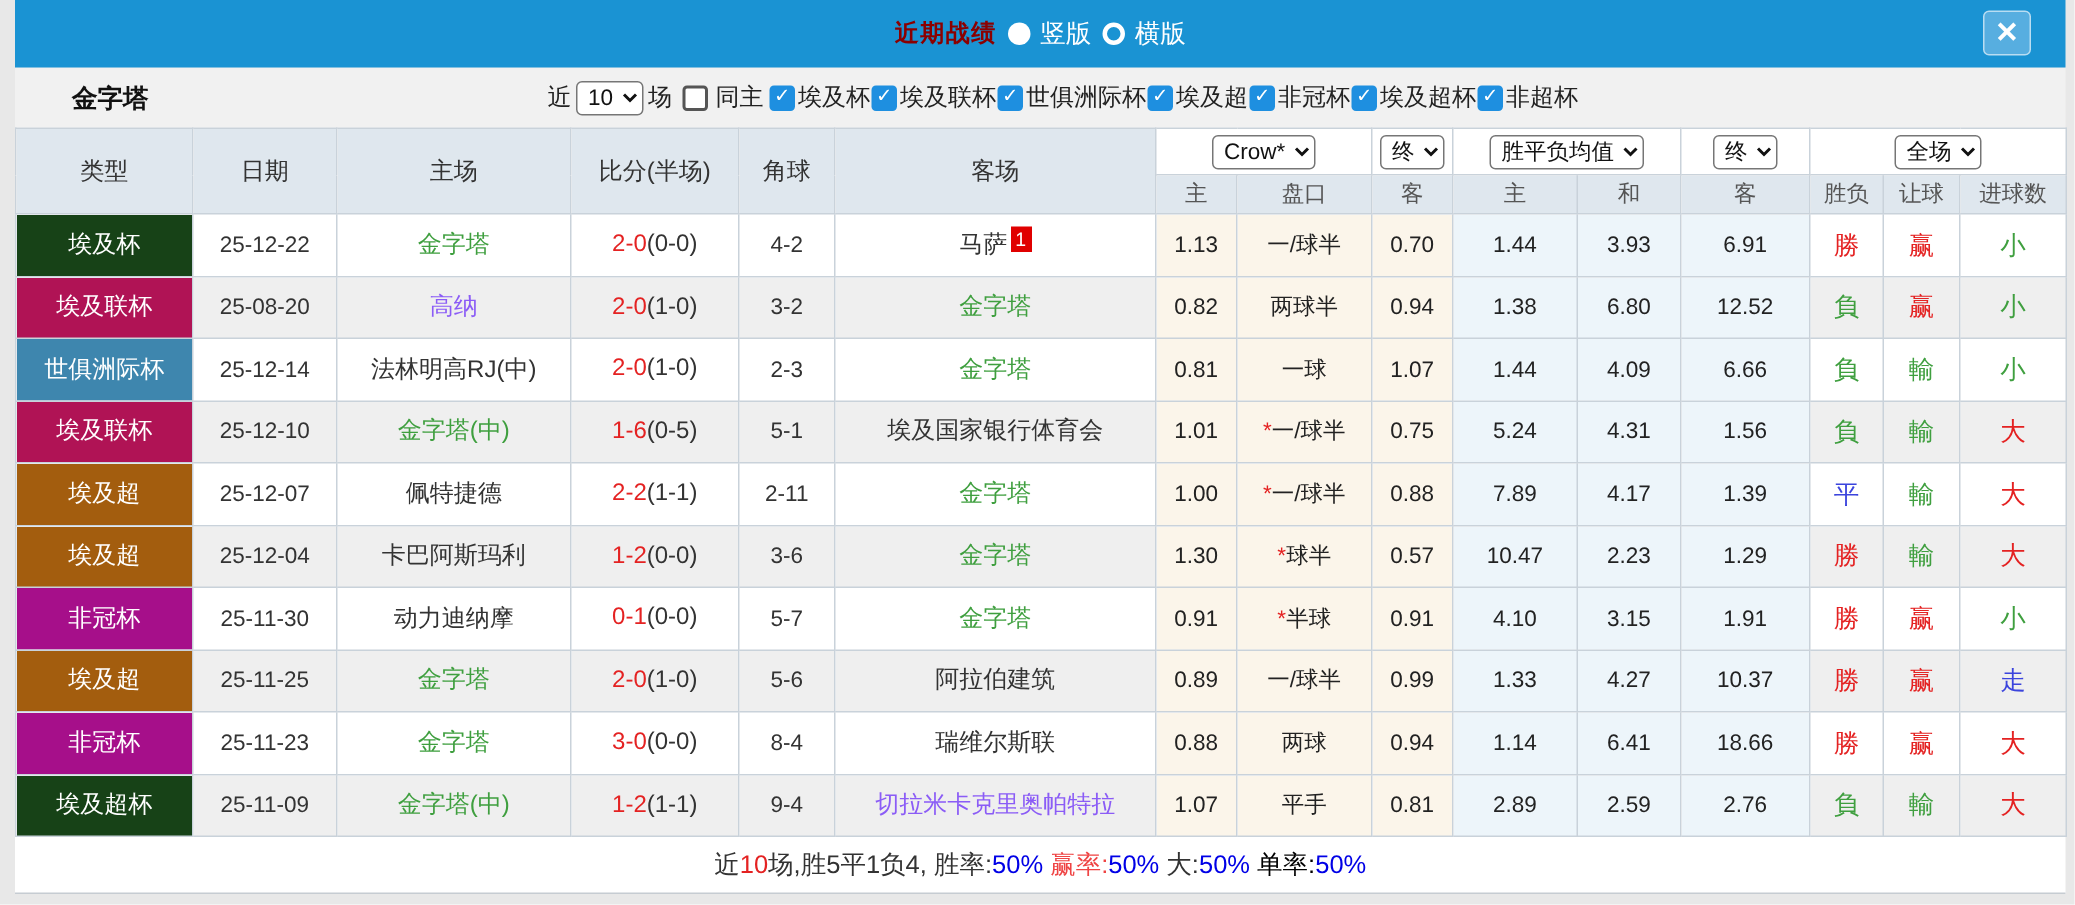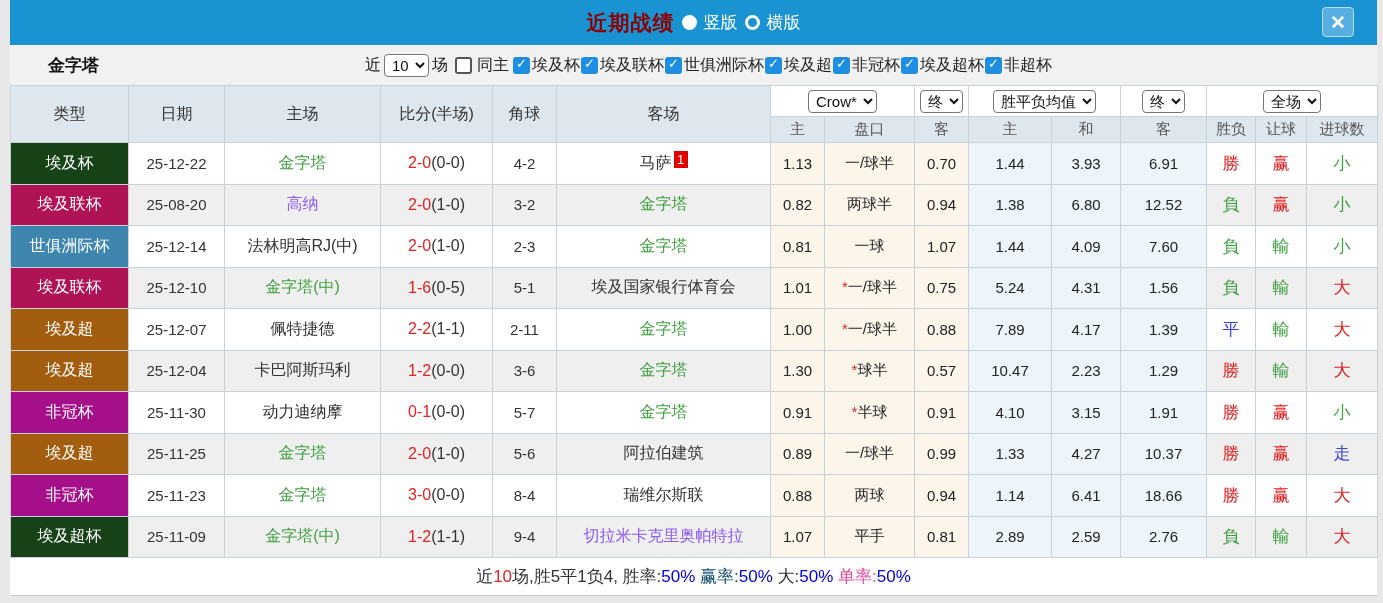--- a/index.html
+++ b/index.html
@@ -10,21 +10,21 @@
     overflow:hidden;
   }
   .dialog { position:absolute; left:10px; top:0; width:1367px; }
 
   
   .titlebar {
     height:45px; background:#1a93d3; position:relative;
     display:flex; align-items:center; justify-content:center;
   }
   .title-group { display:flex; align-items:center; gap:7px; }
-  .dlg-title { color:#8b0000; font-size:21px; font-weight:bold; letter-spacing:1px; }
+  .dlg-title { color:#8b0000; font-size:16px; font-weight:bold; letter-spacing:1px; }
   .radio { display:inline-block; width:15px; height:15px; border-radius:50%; background:#fff; }
   .radio.empty { background:transparent; border:3px solid #fff; width:15px; height:15px; }
   .radio-label { color:#fff; font-size:17px; }
   .close-btn {
     position:absolute; right:23px; top:7px; width:32px; height:30px;
     background:#57aee0; border:1px solid #b9ddf2; border-radius:4px;
     color:#fff; font-size:19px; font-weight:bold; line-height:27px; text-align:center;
     cursor:pointer; padding:0;
   }
 
@@ -201,21 +201,21 @@
           <td class="c-date">25-12-14</td>
           <td class="c-team"><span style="color:#333333">法林明高RJ(中)</span></td>
           <td class="c-score"><span style="color:#e42222">2-0</span><span style="color:#333333">(1-0)</span></td>
           <td class="c-corner">2-3</td>
           <td class="c-team"><span style="color:#3f9f3f">金字塔</span></td>
           <td class="asian">0.81</td>
           <td class="asian">一球</td>
           <td class="asian">1.07</td>
           <td class="euro">1.44</td>
           <td class="euro">4.09</td>
-          <td class="euro">7.60</td>
+          <td class="euro">6.66</td>
           <td class="c-res"><span style="color:#3f9f3f">負</span></td>
           <td class="c-res"><span style="color:#3f9f3f">輸</span></td>
           <td class="c-res"><span style="color:#3f9f3f">小</span></td>
         </tr>
         <tr class="even">
           <td class="c-type" style="background: rgb(176, 19, 85);">埃及联杯</td>
           <td class="c-date">25-12-10</td>
           <td class="c-team"><span style="color:#3f9f3f">金字塔(中)</span></td>
           <td class="c-score"><span style="color:#e42222">1-6</span><span style="color:#333333">(0-5)</span></td>
           <td class="c-corner">5-1</td>
@@ -333,20 +333,20 @@
           <td class="c-res"><span style="color:#e42222">大</span></td>
         </tr>
       </tbody>
   </table>
 
   <div class="summary" id="summary">
       <span style="color: rgb(51, 51, 51);">近</span>
       <span style="color: rgb(228, 34, 34);">10</span>
       <span style="color: rgb(51, 51, 51);">场,胜5平1负4, 胜率:</span>
       <span style="color: rgb(0, 0, 230);">50%</span>
-      <span style="color: #0c4a6e;"> 赢率:</span>
+      <span style="color: #ef4444;"> 赢率:</span>
       <span style="color: rgb(0, 0, 230);">50%</span>
       <span style="color: rgb(51, 51, 51);"> 大:</span>
       <span style="color: rgb(0, 0, 230);">50%</span>
-      <span style="color: #ec4899;"> 单率:</span>
+      <span style="color: #000000;"> 单率:</span>
       <span style="color: rgb(0, 0, 230);">50%</span>
     </div>
 </div>
 
 </body></html>

